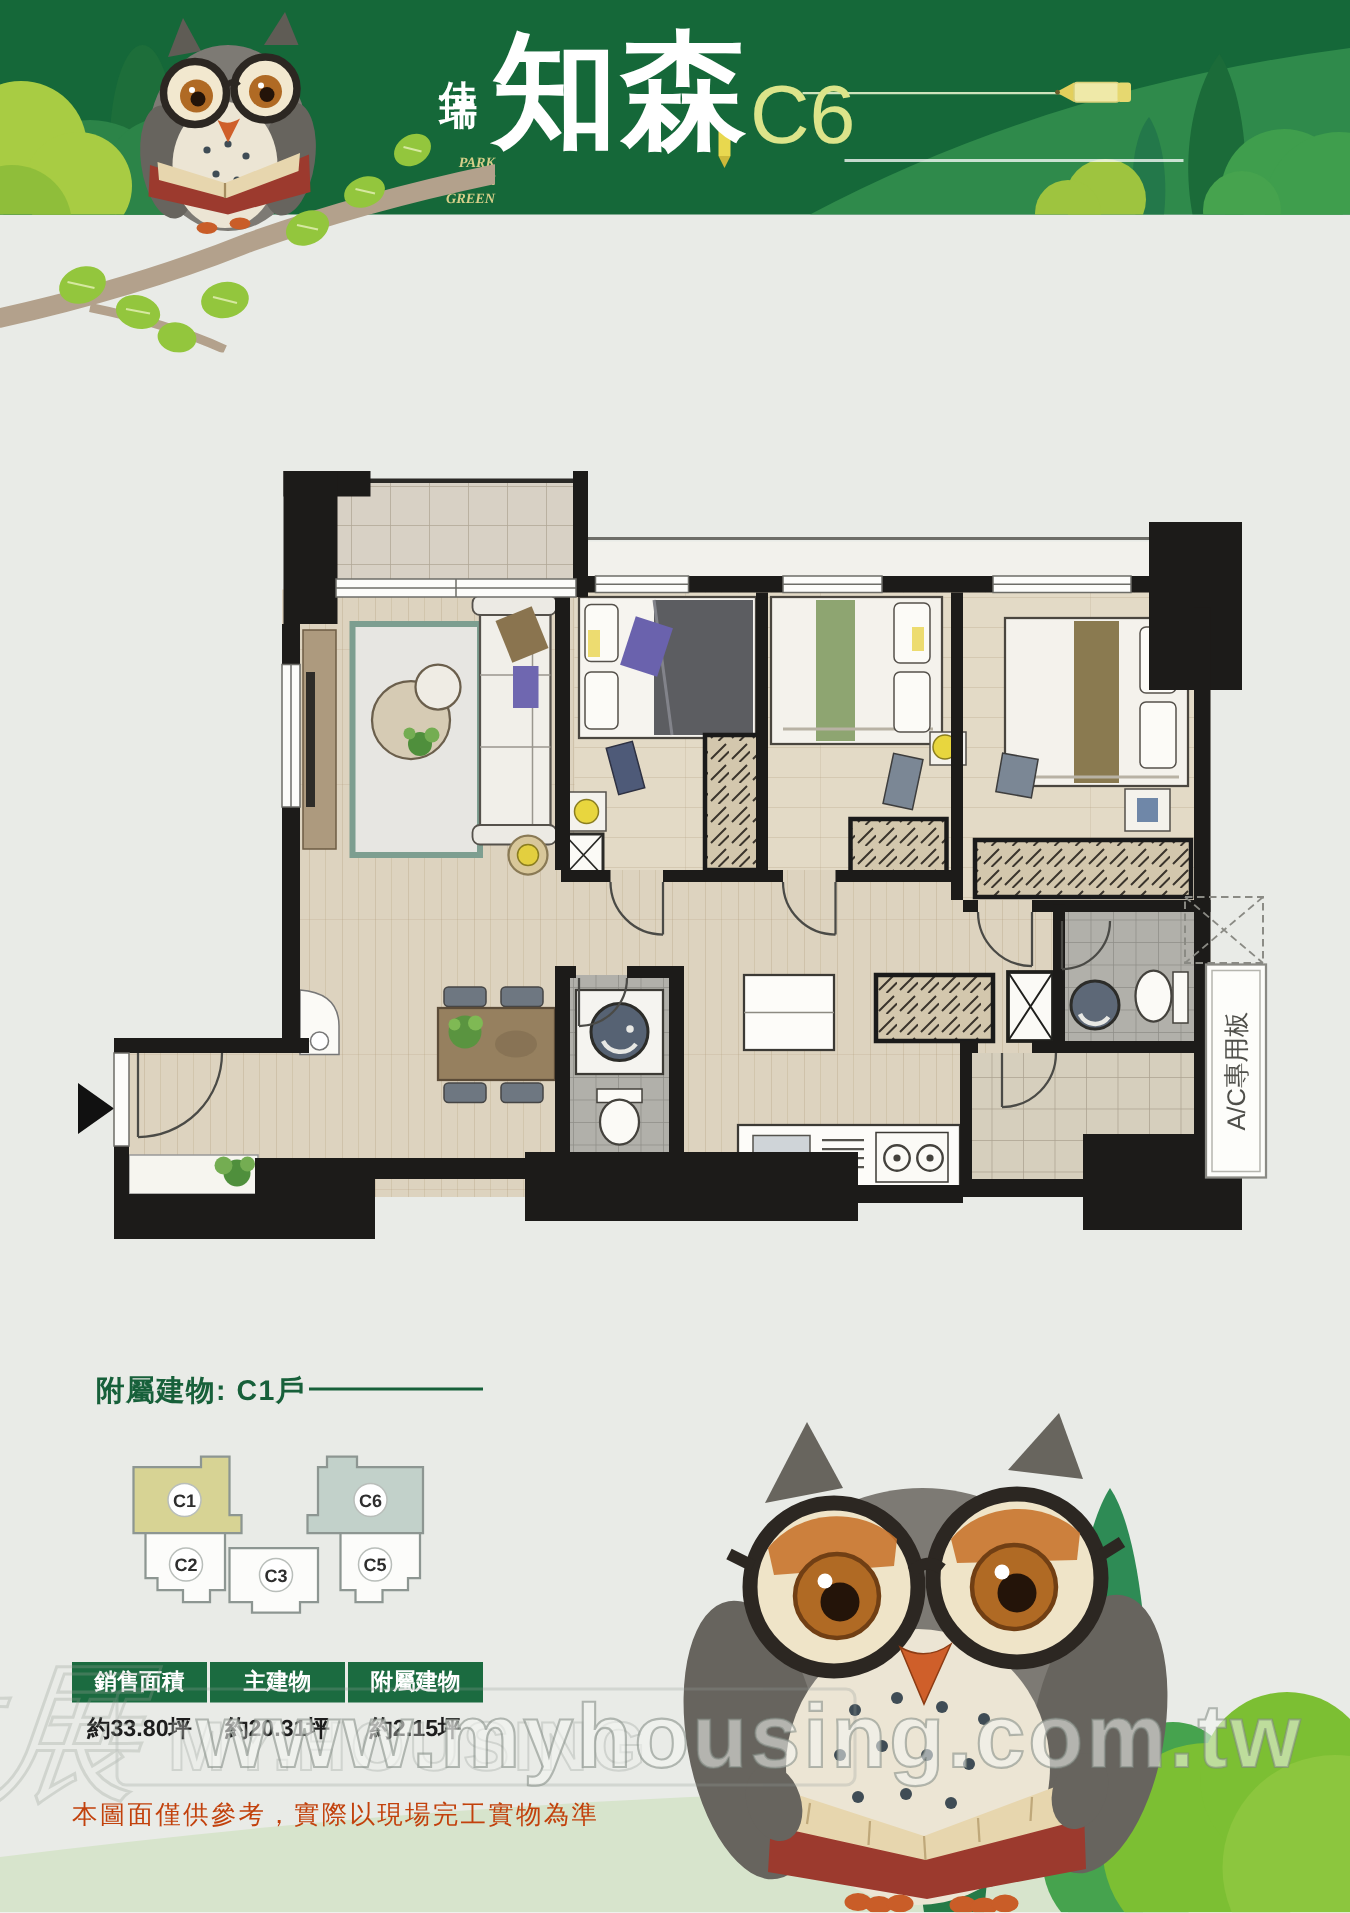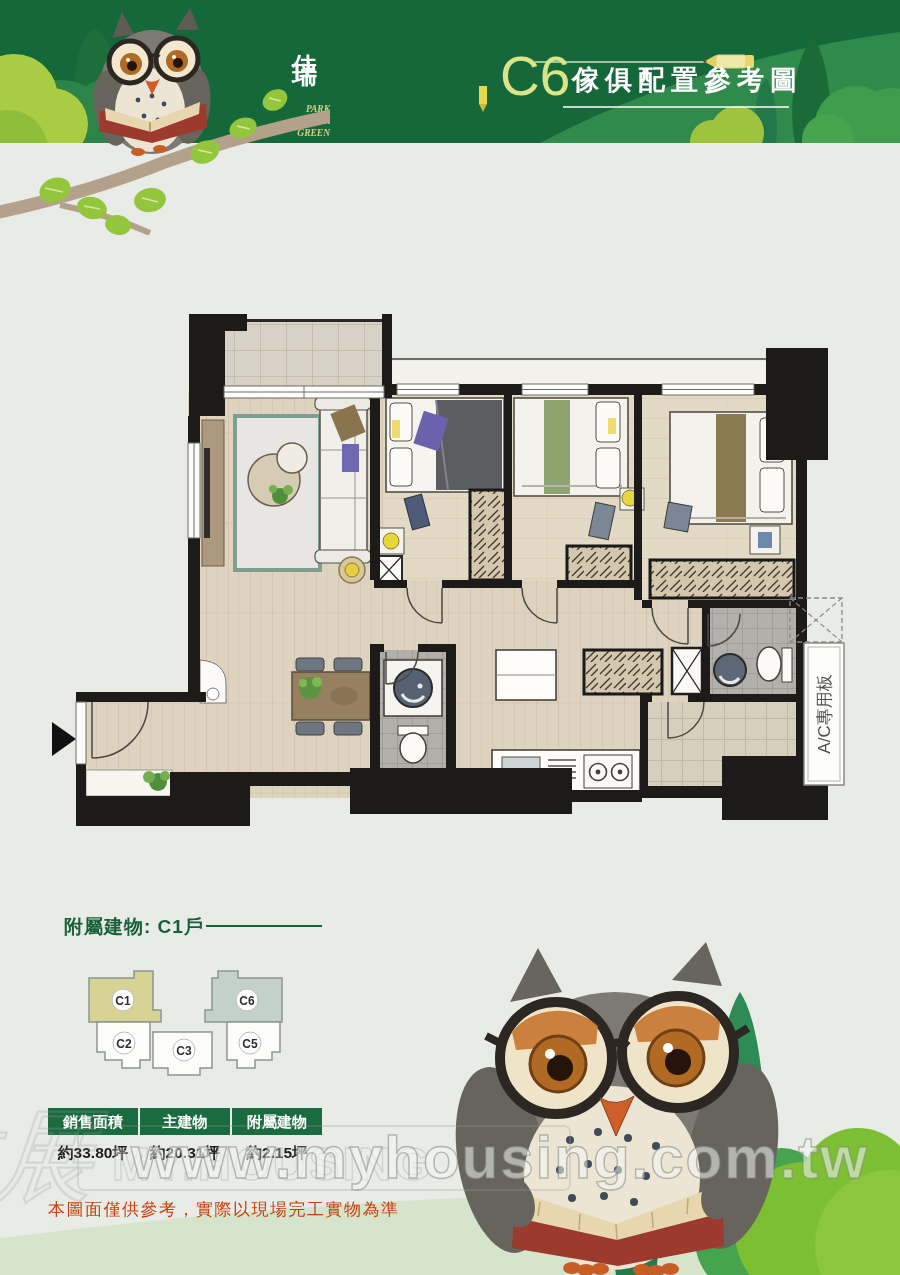--- a/index.html
+++ b/index.html
@@ -71,22 +71,22 @@
         <rect x="0" y="0" width="8" height="18" fill="#e8d84f"></rect>
         <path d="M0,18 L4,26 L8,18 Z" fill="#cdb93a"></path>
       </g>
     </svg>
     <div class="brand-vertical">佳瑞</div>
     <div class="brand-en">
       <div>PARK</div>
       <div>PARK</div>
       <div>GREEN</div>
     </div>
+    <div class="brand-main">知森</div>
     <div class="unit-code">C6</div>
-    <div class="header-title">傢俱配置參考圖</div>
     <div class="header-underline"></div>
   </div>
 
   <svg class="abs" style="left:0;top:0;z-index:20;" width="330" height="235" viewBox="0 0 330 235">
     <path d="M0,212 Q90,192 165,162 Q240,135 330,116" stroke="#b3a18c" stroke-width="13" fill="none" stroke-linecap="round"></path>
     <path d="M60,205 q50,10 90,28" stroke="#b3a18c" stroke-width="6" fill="none"></path>
     <g fill="#93c63d">
       <ellipse cx="55" cy="190" rx="16" ry="12" transform="rotate(-20 55 190)"></ellipse>
       <ellipse cx="92" cy="208" rx="15" ry="11" transform="rotate(15 92 208)"></ellipse>
       <ellipse cx="150" cy="200" rx="16" ry="12" transform="rotate(-10 150 200)"></ellipse>

